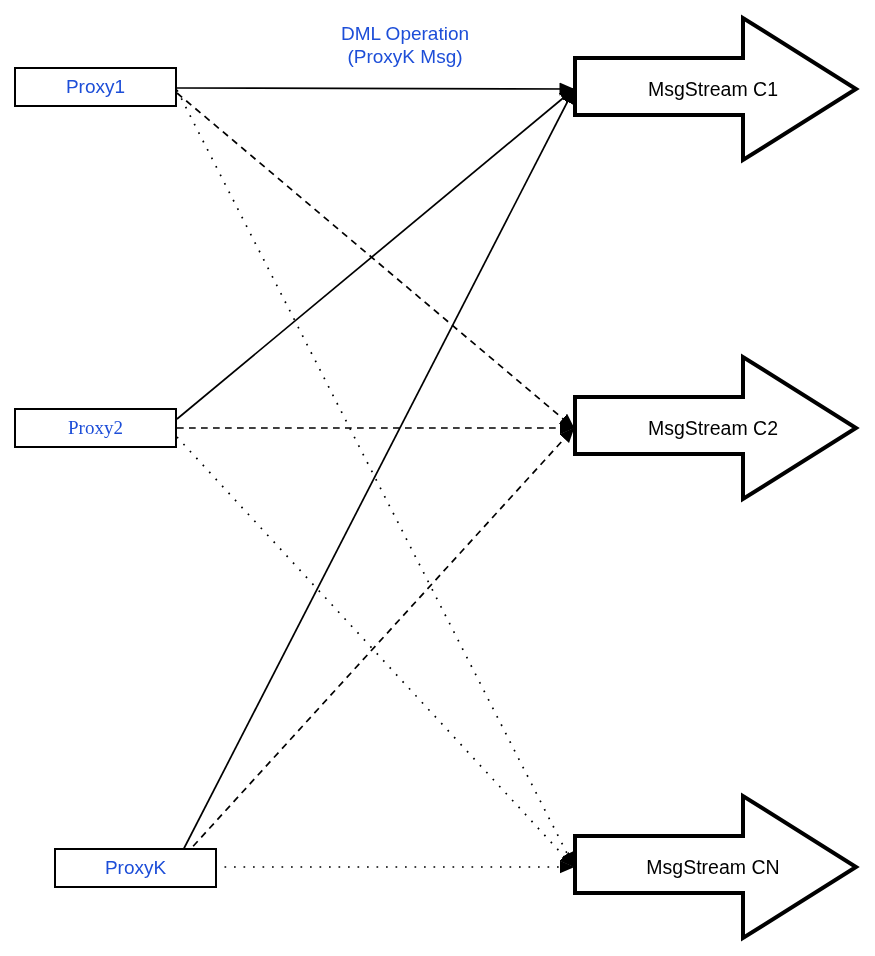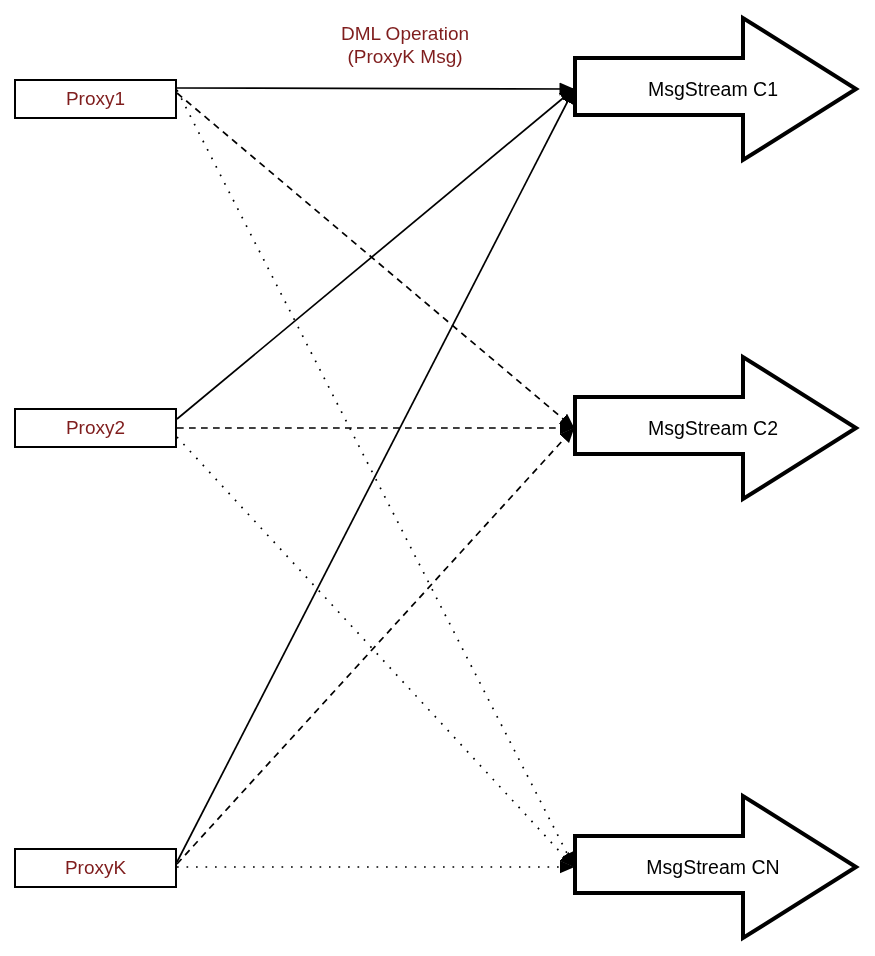--- a/index.html
+++ b/index.html
@@ -7,21 +7,21 @@
     padding: 0;
     background: #ffffff;
   }
   .canvas {
     position: relative;
     width: 875px;
     height: 956px;
     background: #ffffff;
     overflow: hidden;
     font-family: "Liberation Sans", sans-serif;
-    color: #7f1d1d;
+    color: #1d4ed8;
   }
   .edges-layer {
     position: absolute;
     left: 0;
     top: 0;
     width: 875px;
     height: 956px;
   }
   .diagram-title {
     position: absolute;
@@ -39,23 +39,23 @@
     width: 163px;
     height: 40px;
     box-sizing: border-box;
     border: 2px solid #000000;
     background: #ffffff;
     display: flex;
     align-items: center;
     justify-content: center;
     font-size: 19px;
   }
-  .proxy-box.p1 { top: 67px; margin-top: 12px; }
-  .proxy-box.p2 { top: 408px; }
-  .proxy-box.pk { top: 848px; }
+  .proxy-box.p1 { top: 67px; }
+  .proxy-box.p2 { top: 408px; font-family: Liberation Serif, serif; }
+  .proxy-box.pk { top: 848px; margin-left: 40px; }
   .stream-arrow {
     position: absolute;
     left: 573px;
     width: 286px;
     height: 150px;
     overflow: visible;
   }
   .stream-arrow.c1 { top: 14px; }
   .stream-arrow.c2 { top: 353px; }
   .stream-arrow.cn { top: 792px; }

